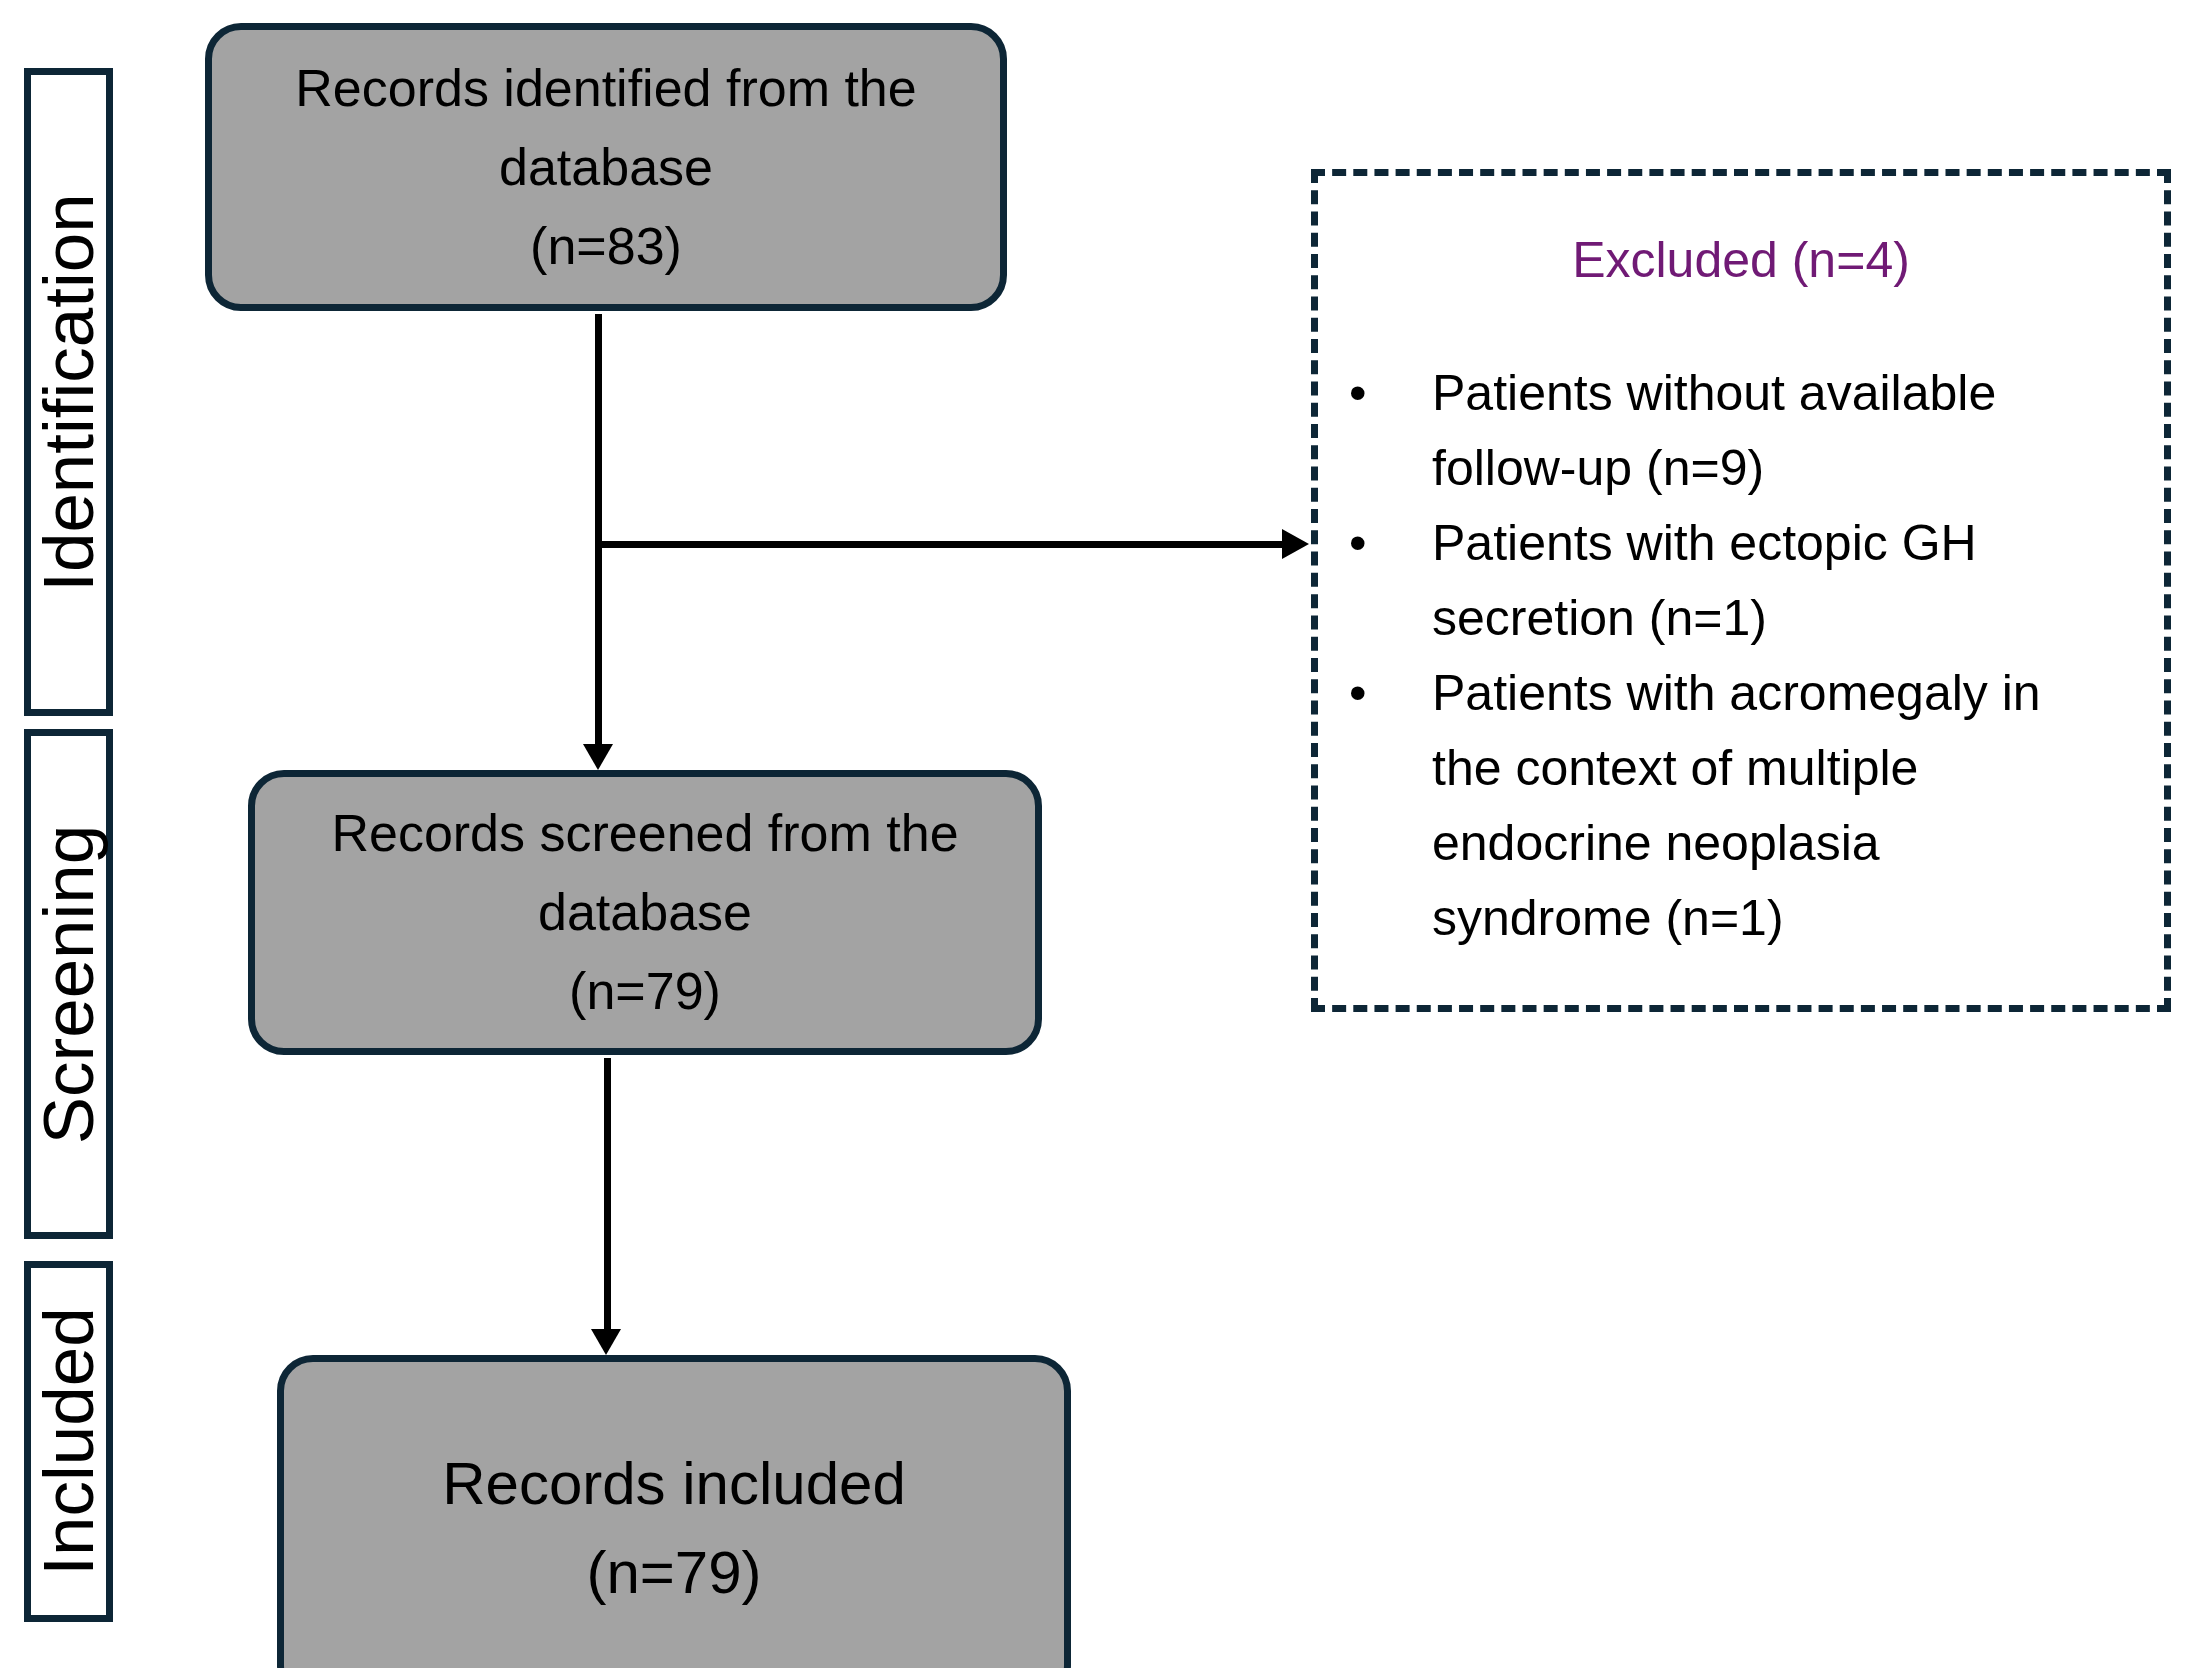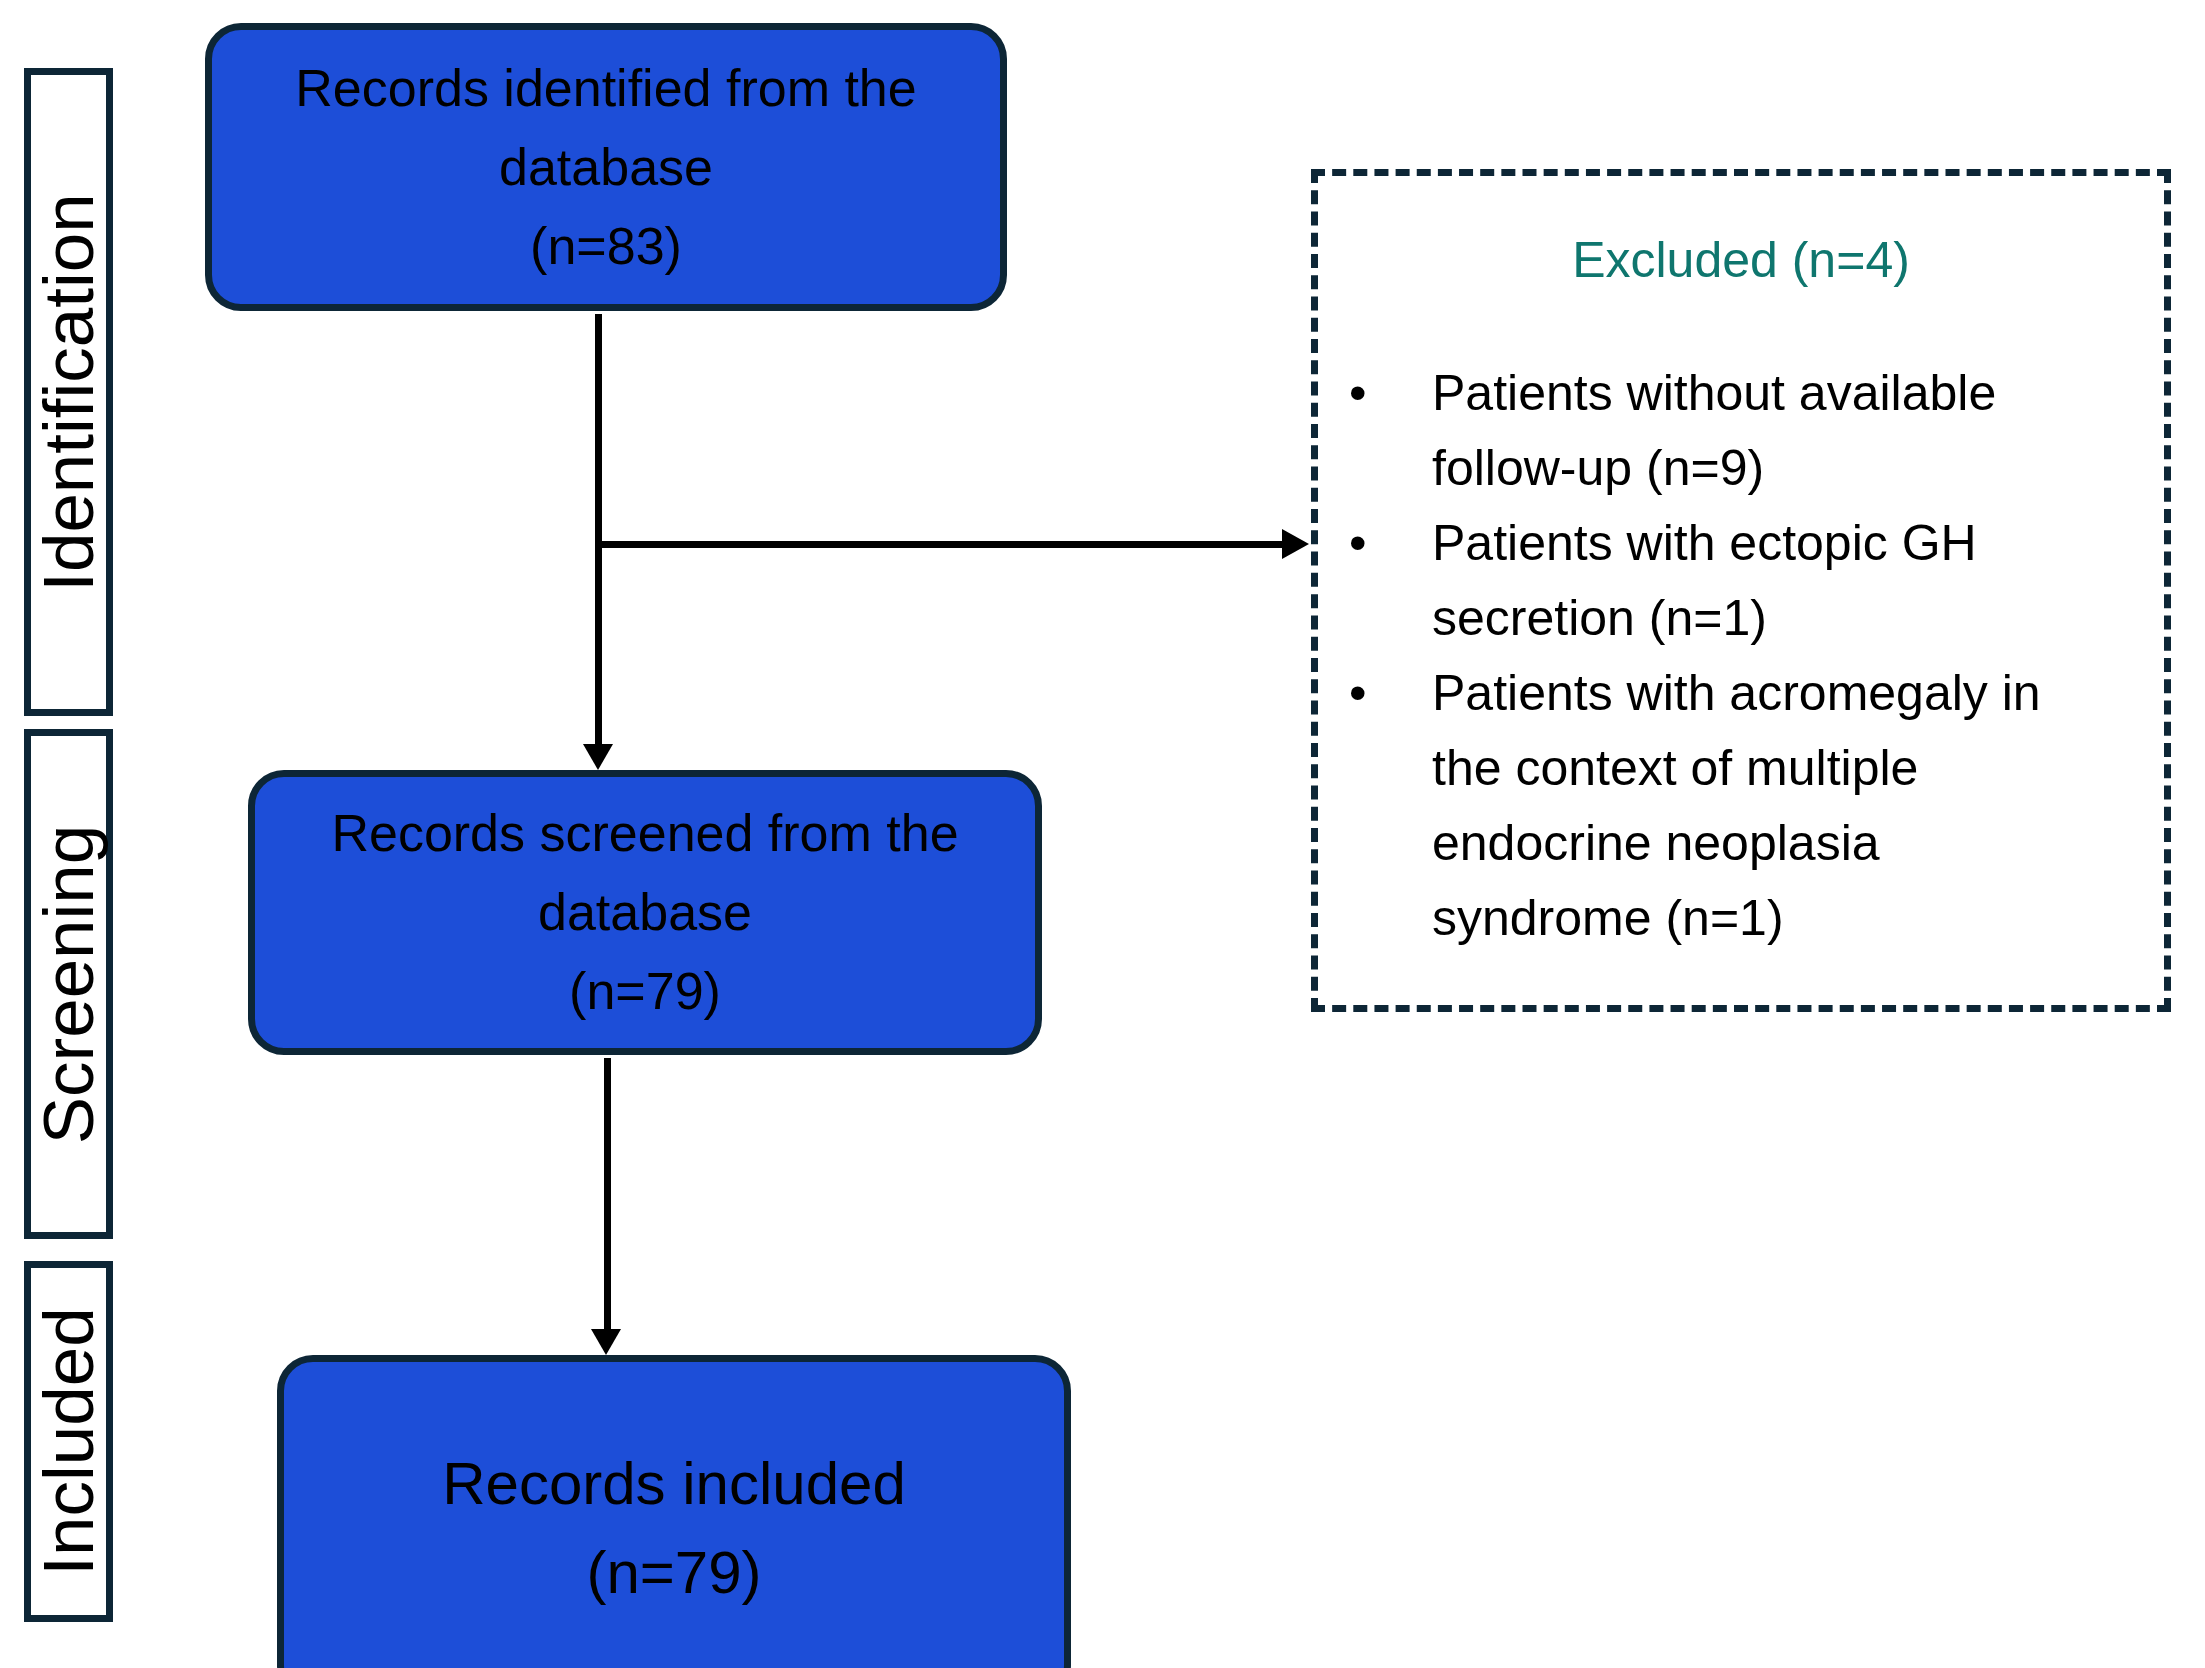--- a/index.html
+++ b/index.html
@@ -35,21 +35,21 @@
     font-size: 71px;
     line-height: 1;
     color: #000000;
   }
 
   
   .flow-box {
     position: absolute;
     border: 7.3px solid #0d2636;
     border-radius: 36px;
-    background: #1d4ed8;
+    background: #a3a3a3;
     box-sizing: border-box;
     display: flex;
     align-items: center;
     justify-content: center;
     text-align: center;
   }
   .box-text {
     white-space: pre-line;
     font-size: 52px;
     line-height: 79px;
@@ -69,21 +69,21 @@
     height: 843px;
     border: 7.3px dashed #0d2636;
     background: #ffffff;
     box-sizing: border-box;
     padding-top: 47px;
   }
   .excluded-title {
     text-align: center;
     font-size: 50px;
     line-height: 75px;
-    color: #0f766e;
+    color: #701a75;
   }
   .excluded-list {
     list-style: none;
     margin: 58px 0 0 0;
     padding: 0 16px 0 31px;
   }
   .excluded-list li {
     display: flex;
     align-items: flex-start;
   }

